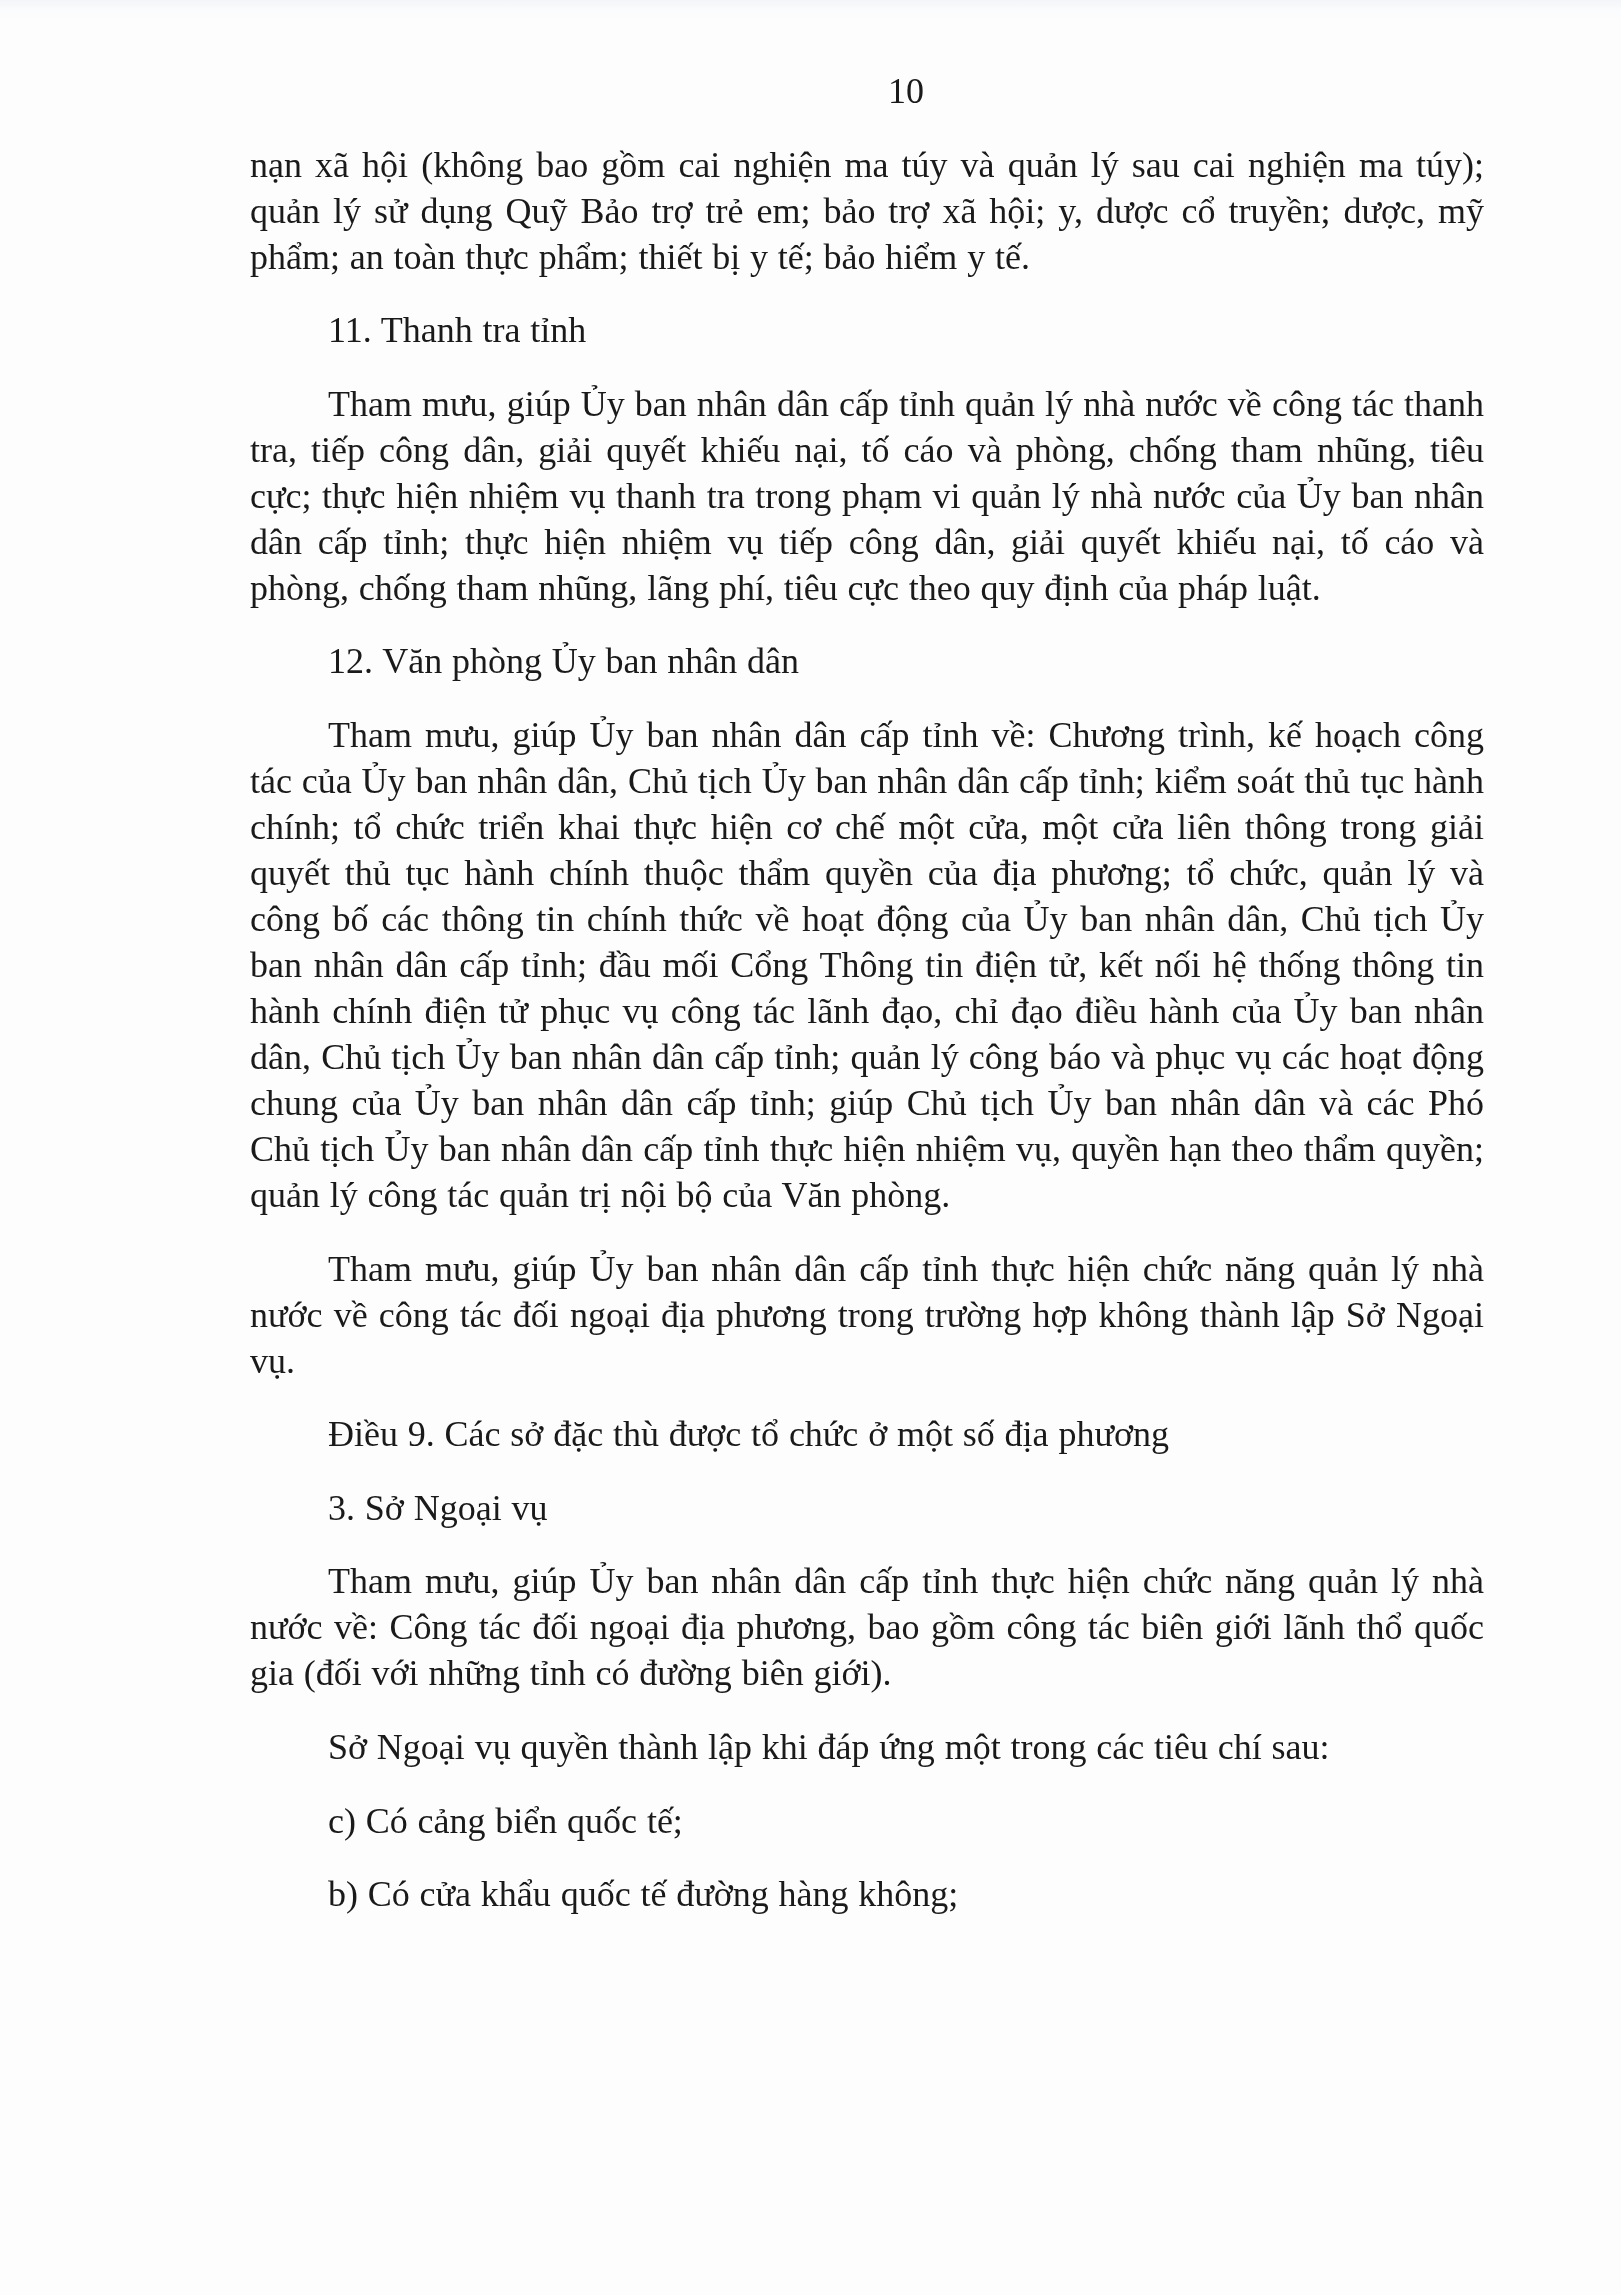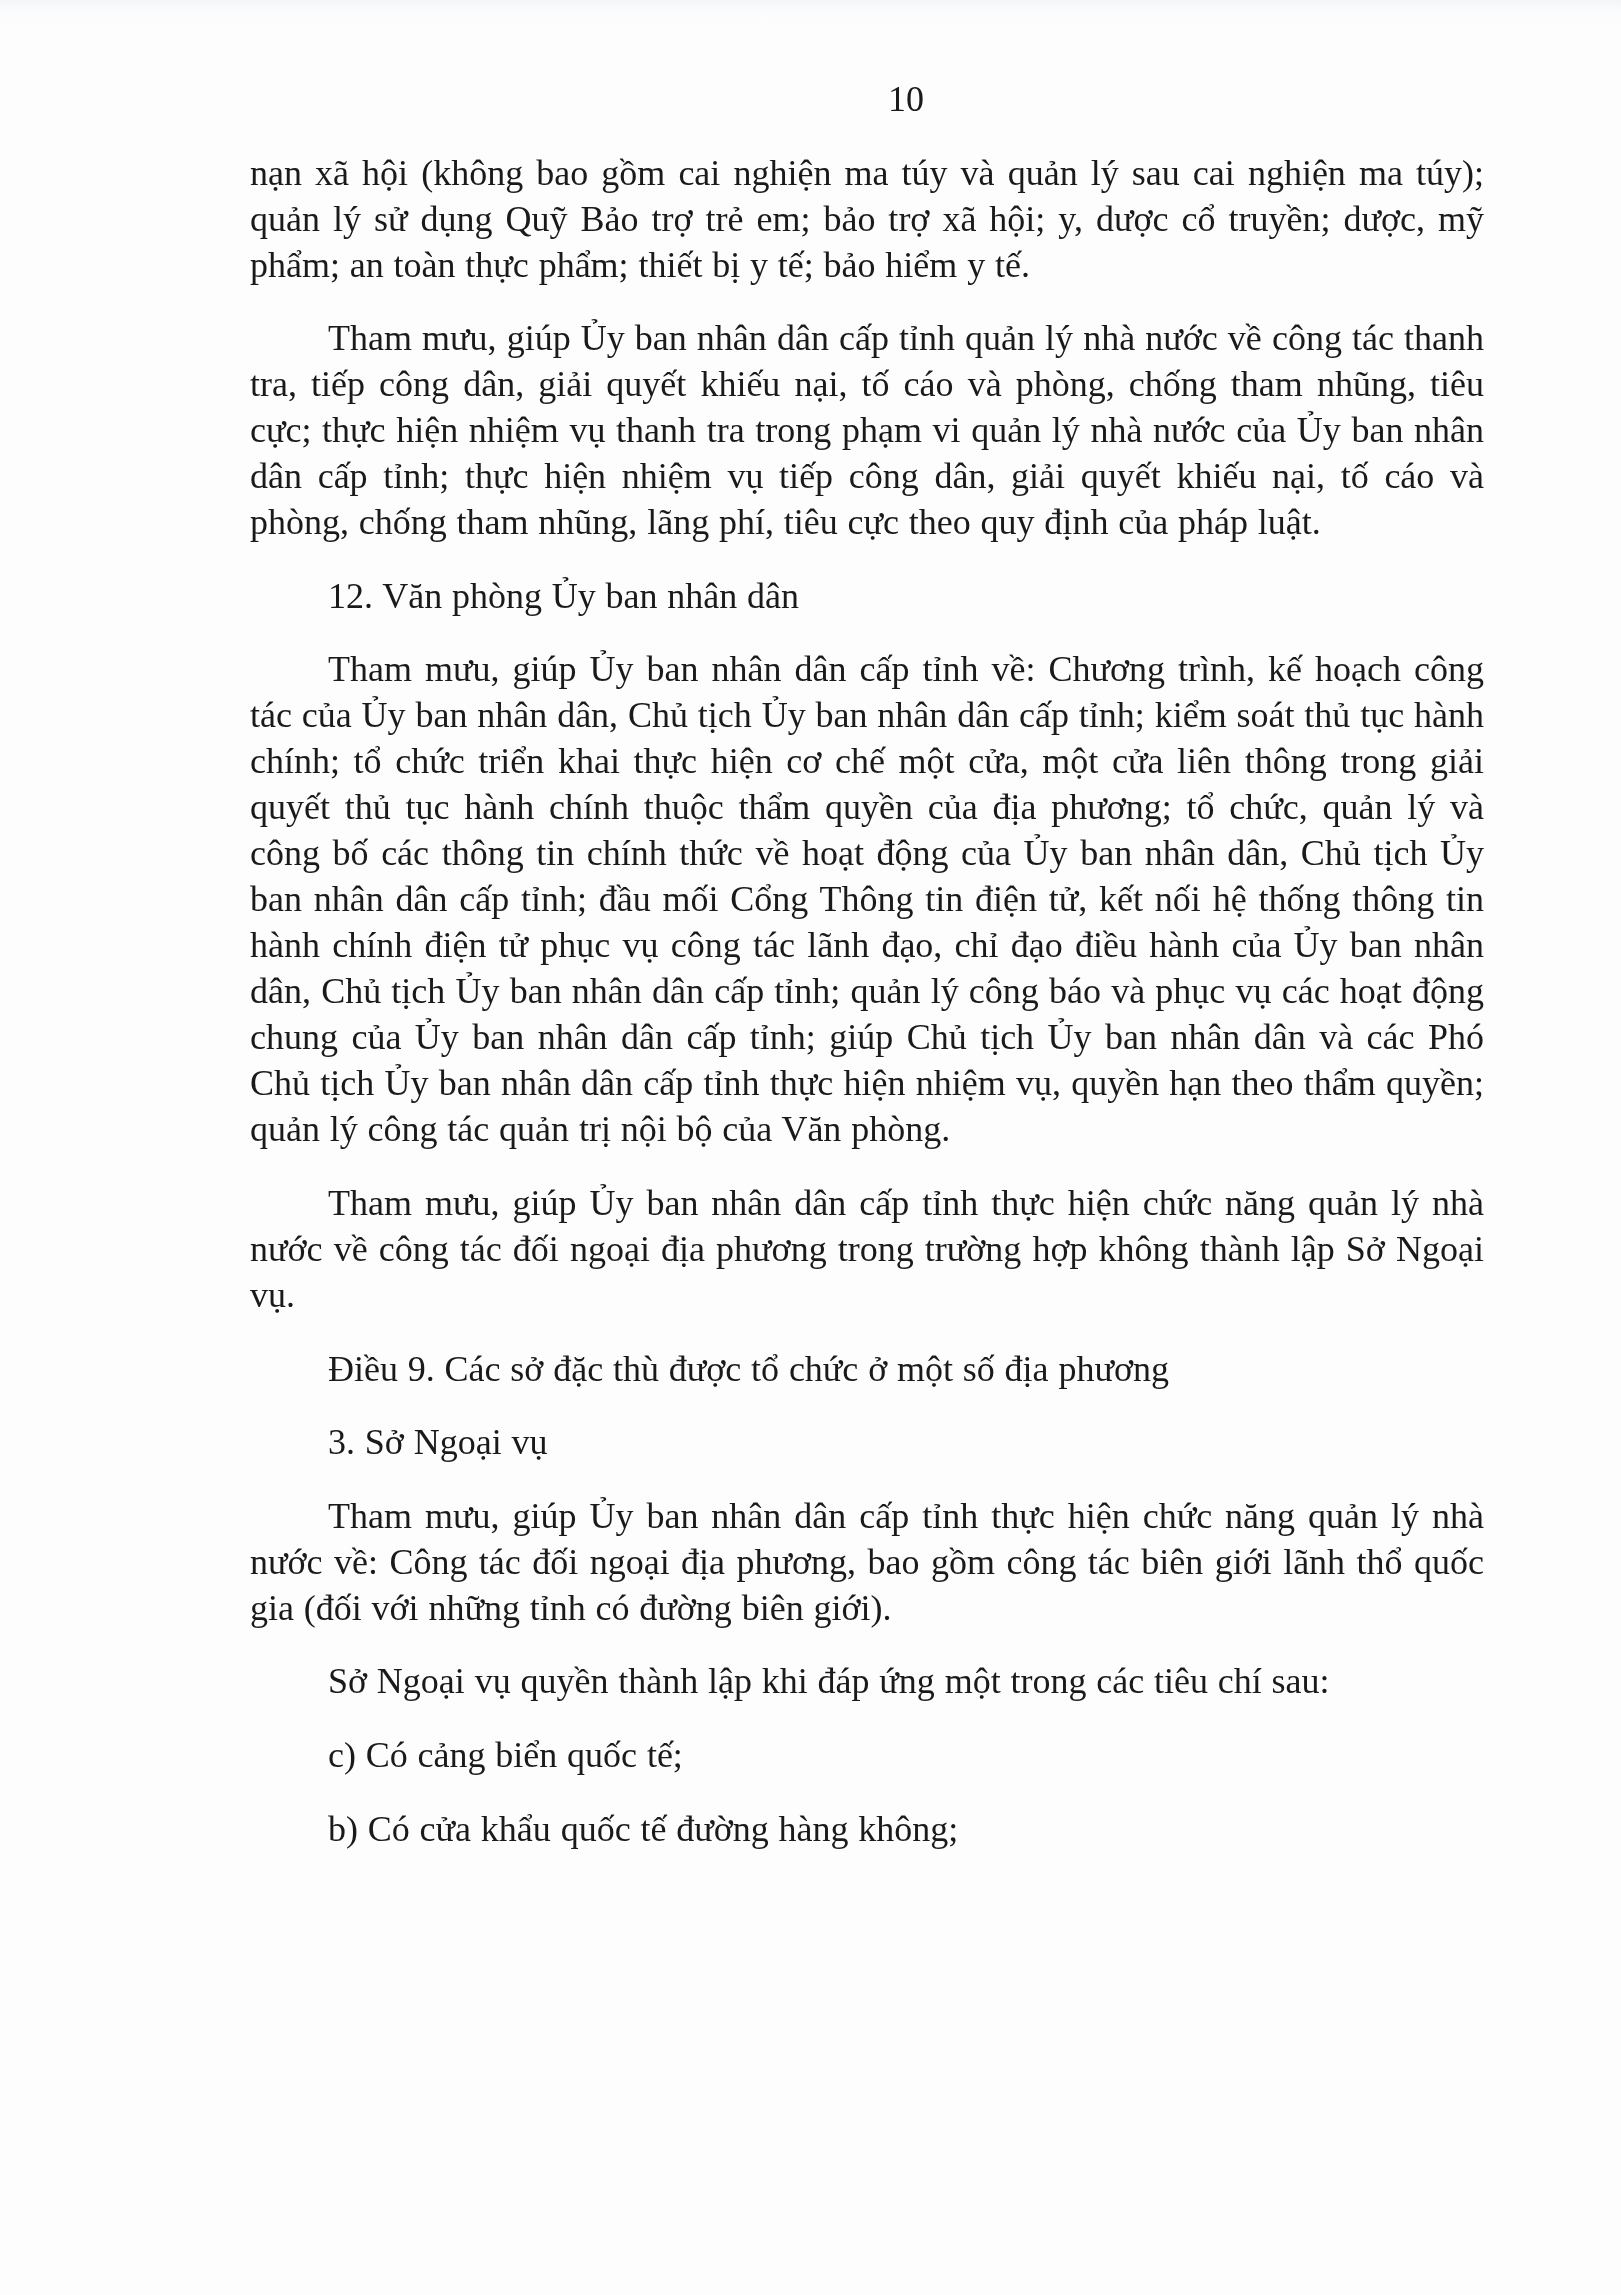--- a/index.html
+++ b/index.html
@@ -16,21 +16,21 @@
     background: #fdfdfe;
     
     background-image: linear-gradient(180deg, #f3f5f8 0px, #fbfcfd 11.3px, #fdfdfe 24px);
     overflow: hidden;
     font-family: "Liberation Serif", "DejaVu Serif", serif;
     color: #1a1a1a;
   }
   .column {
     position: absolute;
     left: 250px;
-    top: 76px;
+    top: 68px;
     width: 1234px;
     font-size: 36px;
     line-height: 46px;
     text-align: justify;
   }
   .page-number {
     text-align: center;
     text-indent: 0;
     margin: 0 0 65px 0;
   }
@@ -52,20 +52,21 @@
 </head>
 <body>
 
 <div class="sheet">
   <div class="column">
 
     <p class="page-number">10</p>
 
     <p class="no-indent">nạn xã hội (không bao gồm cai nghiện ma túy và quản lý sau cai nghiện ma túy); quản lý sử dụng Quỹ Bảo trợ trẻ em; bảo trợ xã hội; y, dược cổ truyền; dược, mỹ phẩm; an toàn thực phẩm; thiết bị y tế; bảo hiểm y tế.</p>
 
+    <p>11. Thanh tra tỉnh</p>
 
     <p>Tham mưu, giúp Ủy ban nhân dân cấp tỉnh quản lý nhà nước về công tác thanh tra, tiếp công dân, giải quyết khiếu nại, tố cáo và phòng, chống tham nhũng, tiêu cực; thực hiện nhiệm vụ thanh tra trong phạm vi quản lý nhà nước của Ủy ban nhân dân cấp tỉnh; thực hiện nhiệm vụ tiếp công dân, giải quyết khiếu nại, tố cáo và phòng, chống tham nhũng, lãng phí, tiêu cực theo quy định của pháp luật.</p>
 
     <p>12. Văn phòng Ủy ban nhân dân</p>
 
     <p>Tham mưu, giúp Ủy ban nhân dân cấp tỉnh về: Chương trình, kế hoạch công tác của Ủy ban nhân dân, Chủ tịch Ủy ban nhân dân cấp tỉnh; kiểm soát thủ tục hành chính; tổ chức triển khai thực hiện cơ chế một cửa, một cửa liên thông trong giải quyết thủ tục hành chính thuộc thẩm quyền của địa phương; tổ chức, quản lý và công bố các thông tin chính thức về hoạt động của Ủy ban nhân dân, Chủ tịch Ủy ban nhân dân cấp tỉnh; đầu mối Cổng Thông tin điện tử, kết nối hệ thống thông tin hành chính điện tử phục vụ công tác lãnh đạo, chỉ đạo điều hành của Ủy ban nhân dân, Chủ tịch Ủy ban nhân dân cấp tỉnh; quản lý công báo và phục vụ các hoạt động chung của Ủy ban nhân dân cấp tỉnh; giúp Chủ tịch Ủy ban nhân dân và các Phó Chủ tịch Ủy ban nhân dân cấp tỉnh thực hiện nhiệm vụ, quyền hạn theo thẩm quyền; quản lý công tác quản trị nội bộ của Văn phòng.</p>
 
     <p>Tham mưu, giúp Ủy ban nhân dân cấp tỉnh thực hiện chức năng quản lý nhà nước về công tác đối ngoại địa phương trong trường hợp không thành lập Sở Ngoại vụ.</p>
 
     <p class="bold">Điều 9. Các sở đặc thù được tổ chức ở một số địa phương</p>

